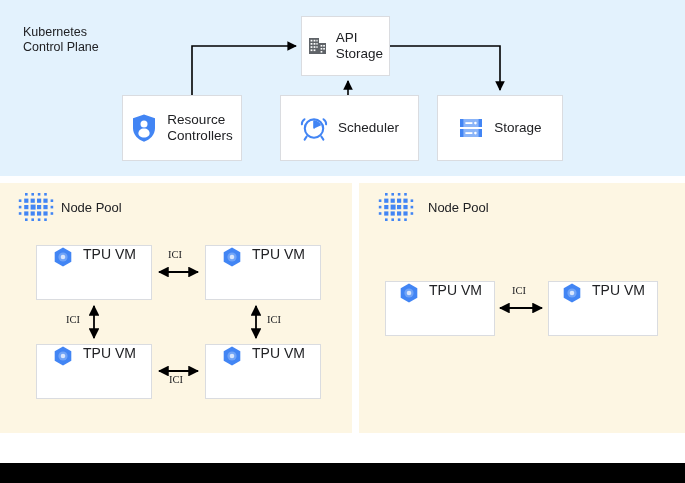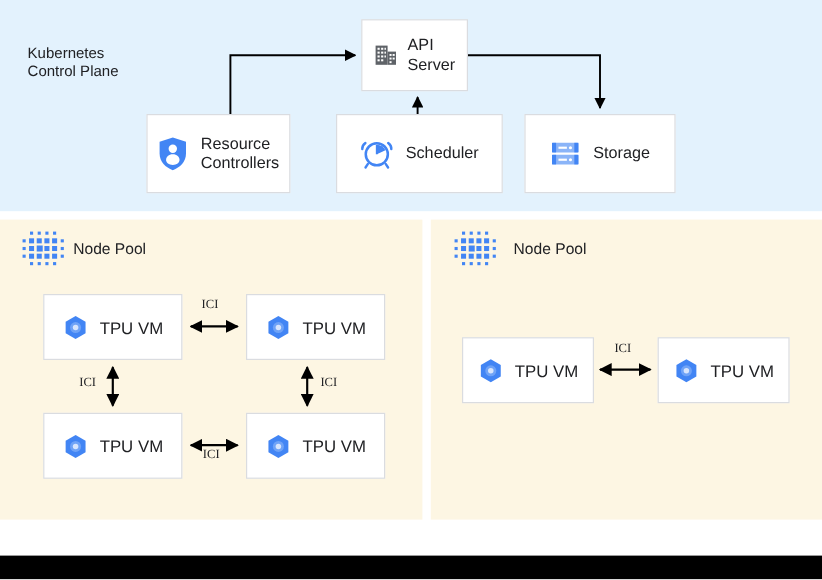--- a/index.html
+++ b/index.html
@@ -57,21 +57,20 @@
   .panel-title {
     position: absolute;
     font-size: 12.5px;
     color: #202124;
     line-height: 15px;
     white-space: pre-line;
   }
   #control-plane-title {
     left: 23px;
     top: 25px;
-    margin-top: 12px;
   }
   #node-pool-title-1 {
     left: 61px;
     top: 200px;
     font-size: 13px;
   }
   #node-pool-title-2 {
     left: 428px;
     top: 200px;
     font-size: 13px;
@@ -99,21 +98,20 @@
   #resource-controllers-box { left: 122px; top: 95px; width: 120px; height: 66px; }
   #scheduler-box   { left: 280px; top: 95px; width: 139px; height: 66px; }
   #storage-box     { left: 437px; top: 95px; width: 126px; height: 66px; }
 
   .vm-box {
     position: absolute;
     box-sizing: border-box;
     background: #ffffff;
     border: 1px solid #dadce0;
     display: flex;
-    align-items: center;
     justify-content: center;
     gap: 9px;
   }
   .vm-label {
     font-size: 14px;
     color: #202124;
   }
   #vm-a1 { left: 36px;  top: 245px; width: 116px; height: 55px; }
   #vm-a2 { left: 205px; top: 245px; width: 116px; height: 55px; }
   #vm-a3 { left: 36px;  top: 344px; width: 116px; height: 55px; }
@@ -276,21 +274,21 @@
           <rect x="5.6" y="14.4" width="1.8" height="1.7"></rect>
           <rect x="12.6" y="10" width="1.7" height="1.6"></rect>
           <rect x="15.2" y="10" width="1.7" height="1.6"></rect>
           <rect x="12.6" y="13" width="1.7" height="1.6"></rect>
           <rect x="15.2" y="13" width="1.7" height="1.6"></rect>
           <rect x="12.6" y="16" width="1.7" height="1.6"></rect>
         </g>
       </svg>
     </span>
     <span class="box-label">API
-Server</span>
+Storage</span>
   </div>
 
   <div class="box" id="resource-controllers-box">
     <span>
       <svg class="icon" width="26" height="30" viewBox="0 0 26 30">
         <path d="M13 1.5 L24 5.2 V15 C24 22 19 26.6 13 28.8 C7 26.6 2 22 2 15 V5.2 Z" fill="#4285f4"></path>
         <circle cx="13" cy="11" r="3.5" fill="#ffffff"></circle>
         <path d="M13 15.6 C9.6 15.6 7.4 17.7 7.4 20.4 C7.4 22.6 9.7 24.4 13 24.4 C16.3 24.4 18.6 22.6 18.6 20.4 C18.6 17.7 16.4 15.6 13 15.6 Z" fill="#ffffff"></path>
       </svg>
     </span>

